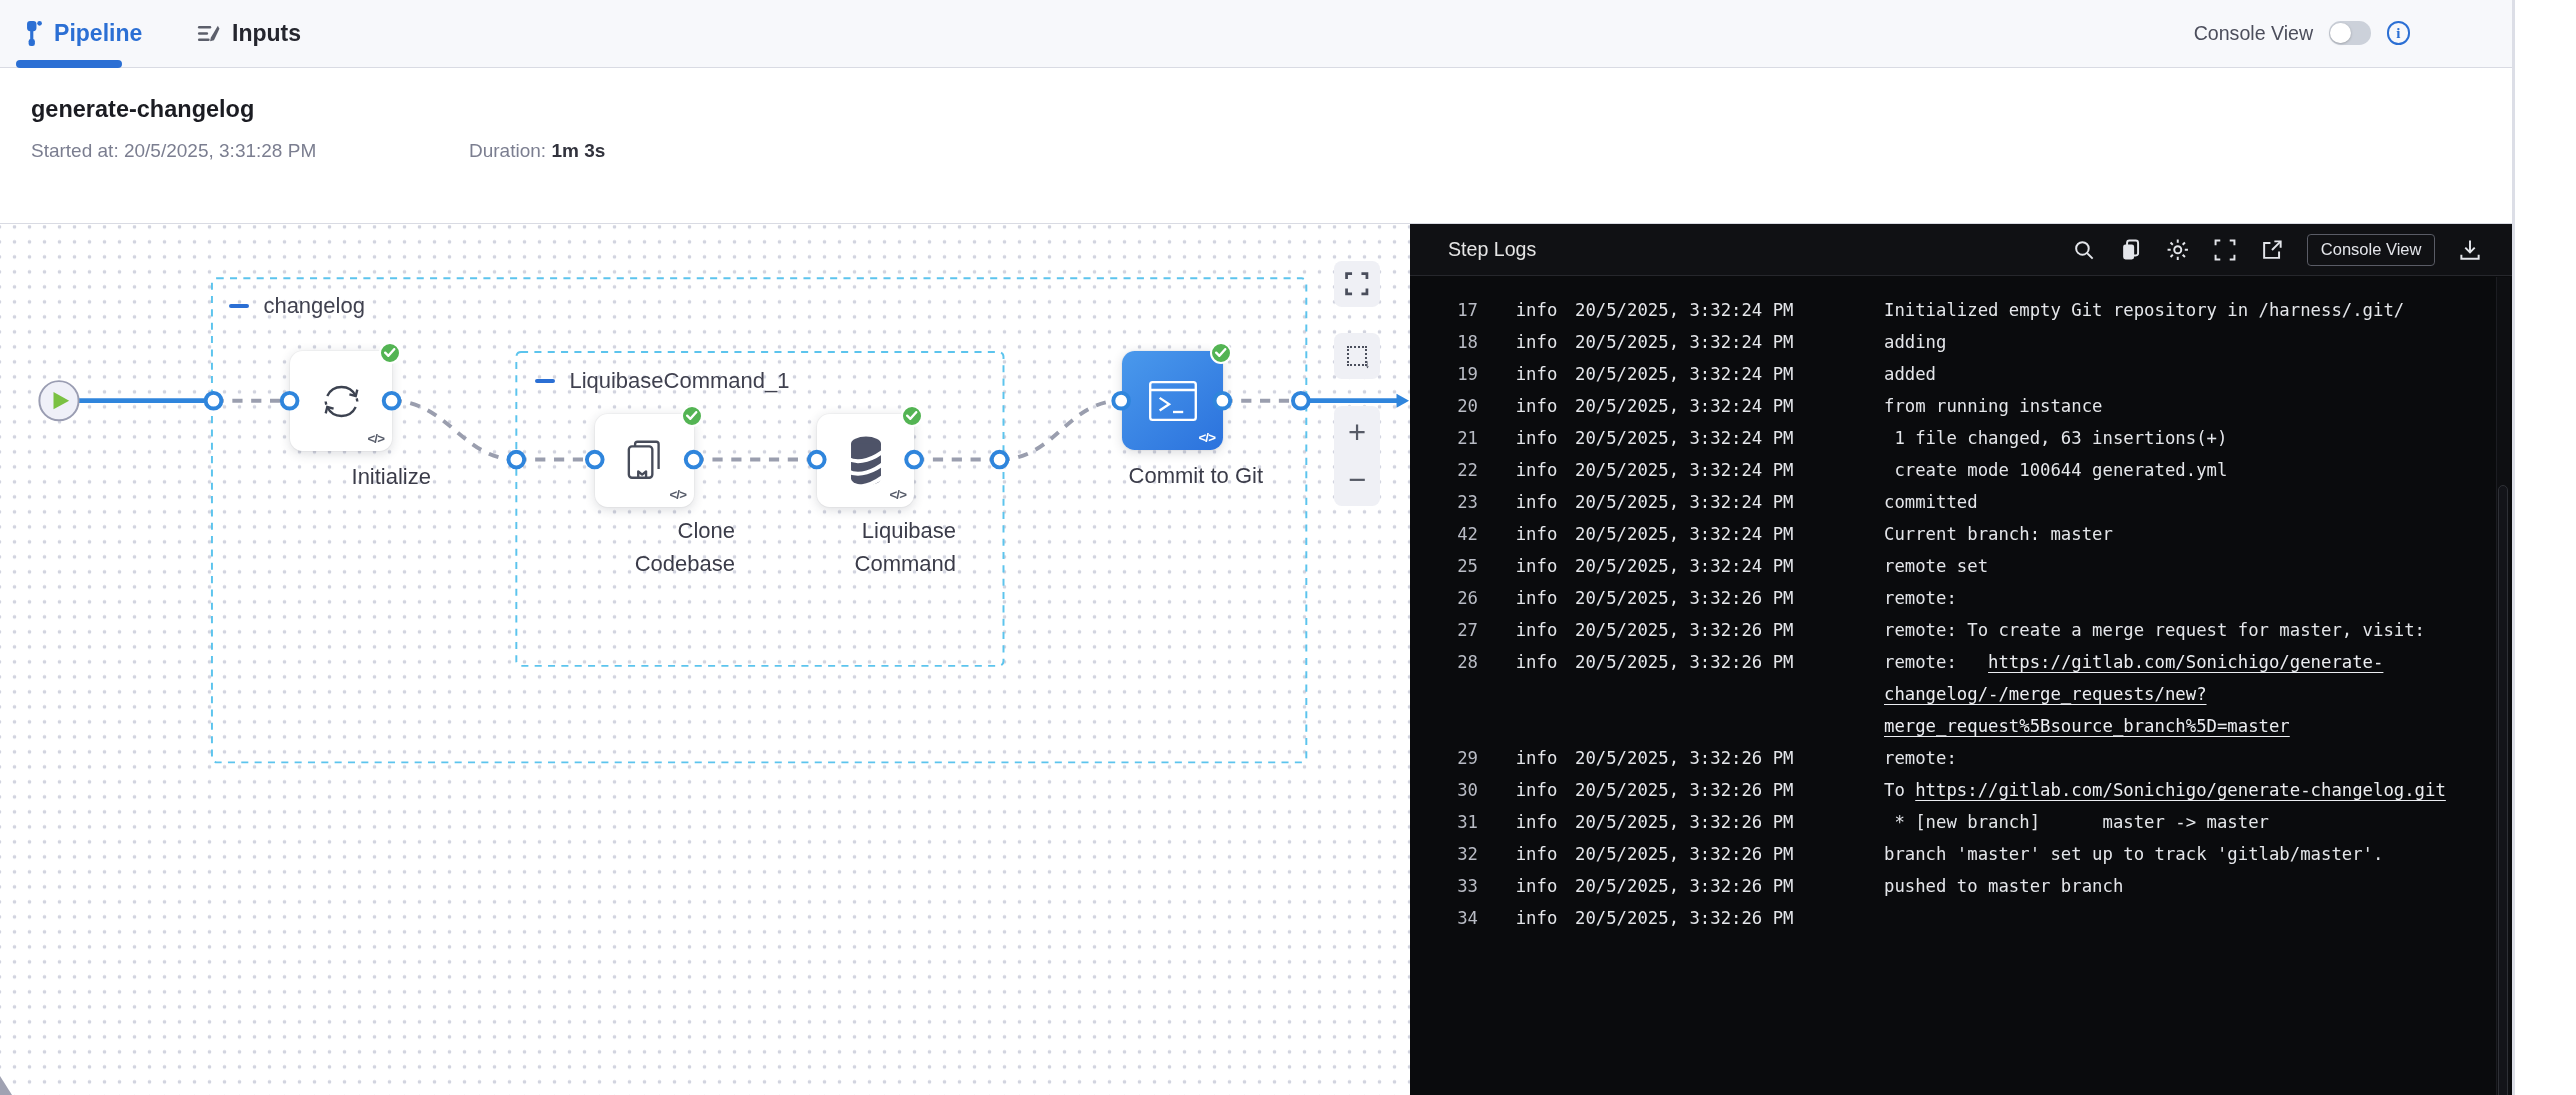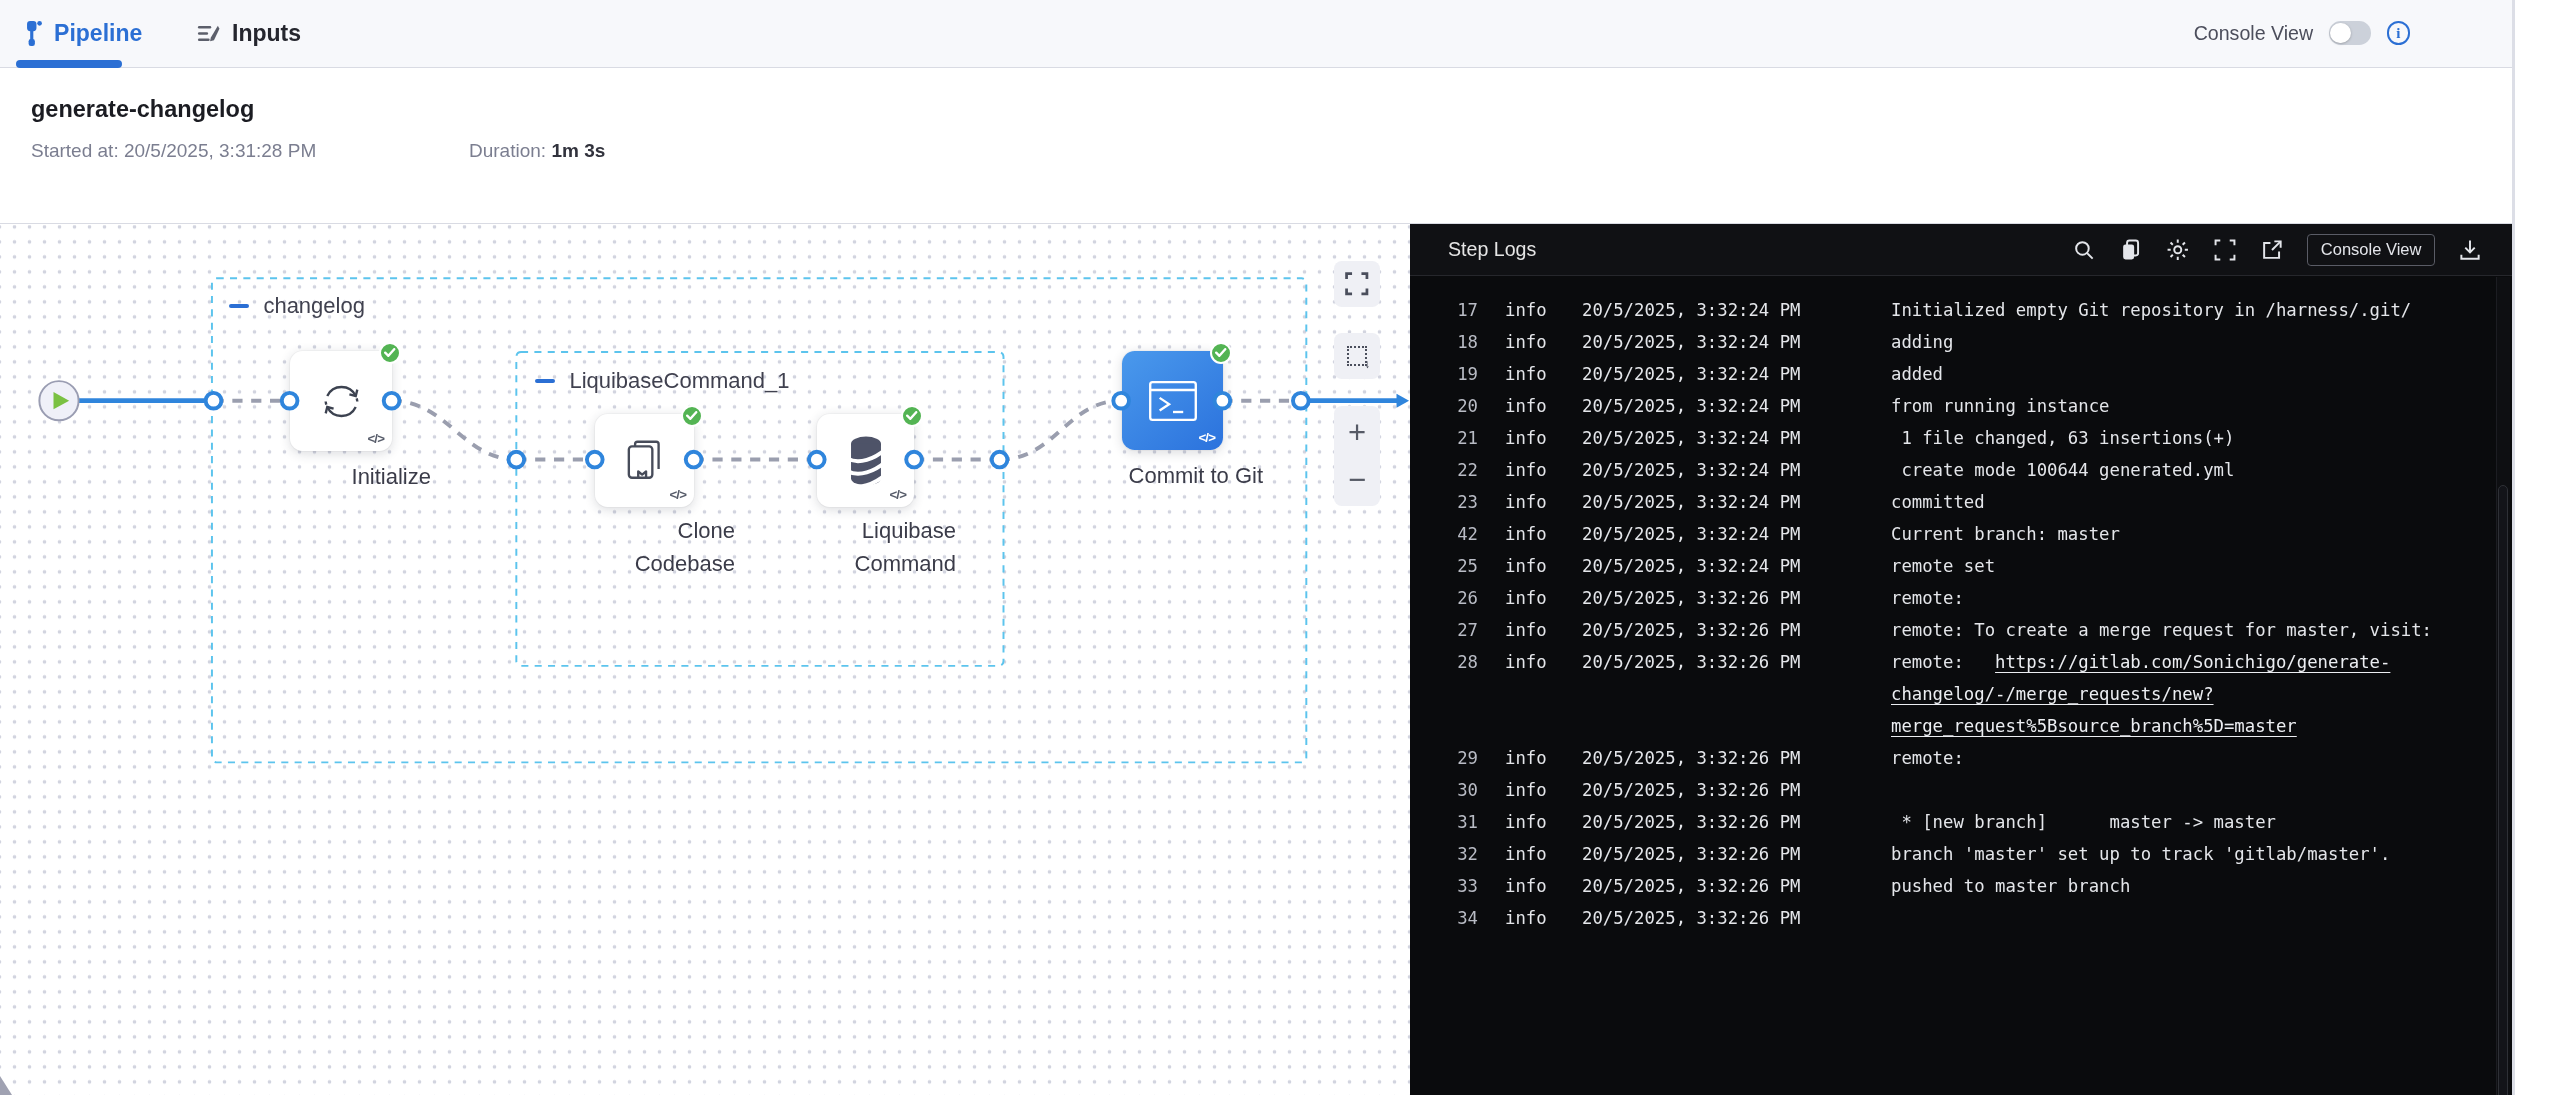--- a/index.html
+++ b/index.html
@@ -59,21 +59,21 @@
   .logpanel { position:absolute; left:1410px; top:224px; width:1102px; height:872px; background:#0a0b0d; }
   .log-header { position:absolute; left:0; top:0; width:100%; height:52px; background:#101114; border-bottom:1.6px solid #26272c; display:flex; align-items:center; }
   .log-title { margin-left:38px; font-size:19.6px; color:#e5e5e5; }
   .log-toolbar { margin-left:auto; margin-right:30px; display:flex; align-items:center; gap:23.5px; }
   .tool-icon { width:23.5px; height:23.5px; display:flex; align-items:center; justify-content:center; cursor:pointer; }
   .console-btn { border:1.2px solid #5a5c66; border-radius:3.9px; color:#e3e5ea; font-size:16.5px; padding:5.5px 12.6px; cursor:pointer; background:transparent; white-space:nowrap; }
   .log-body { position:absolute; left:0; top:53px; width:100%; height:819px; font-family:"DejaVu Sans Mono", monospace; font-size:17.3px; color:#e4e6ea; padding-top:17.3px; }
   .log-row { display:flex; align-items:flex-start; }
   .log-line { height:32px; line-height:32px; white-space:pre; }
   .c-num { width:68px; text-align:right; color:#b9bcc5; flex:none; }
-  .c-level { width:77px; margin-left:27px; flex:none; color:#e4e6ea; }
+  .c-level { width:77px; margin-left:20px; flex:none; color:#e4e6ea;text-align:center; }
   .c-time { width:235px; margin-left:0px; flex:none; color:#e4e6ea; }
   .c-msg { margin-left:74px; flex:none; }
   .c-msg a { color:#eceef2; text-decoration:underline; text-underline-offset:3.9px; cursor:pointer; }
   .log-scrollbar { position:absolute; right:2.4px; top:53px; bottom:0; width:14px; background:#0e0f12; border-left:0.8px solid #1c1d22; }
   .log-thumb { position:absolute; left:1.6px; right:1.6px; top:208px; bottom:0; background:#131419; border:1.2px solid #2e3036; border-radius:6.3px 6.3px 0 0; }
 </style>
 </head>
 <body>
 
 <div id="app">
@@ -444,20 +444,23 @@
           <div class="c-level log-line">info</div>
           <div class="c-time log-line">20/5/2025, 3:32:26 PM</div>
           <div class="c-msg">
             <div class="log-line"><span>remote:</span></div>
           </div>
         </div>
         <div class="log-row">
           <div class="c-num log-line">30</div>
           <div class="c-level log-line">info</div>
           <div class="c-time log-line">20/5/2025, 3:32:26 PM</div>
+          <div class="c-msg">
+            <div class="log-line"><span>To </span><a>https://gitlab.com/Sonichigo/generate-changelog.git</a></div>
+          </div>
         </div>
         <div class="log-row">
           <div class="c-num log-line">31</div>
           <div class="c-level log-line">info</div>
           <div class="c-time log-line">20/5/2025, 3:32:26 PM</div>
           <div class="c-msg">
             <div class="log-line"><span> * [new branch]      master -&gt; master</span></div>
           </div>
         </div>
         <div class="log-row">

